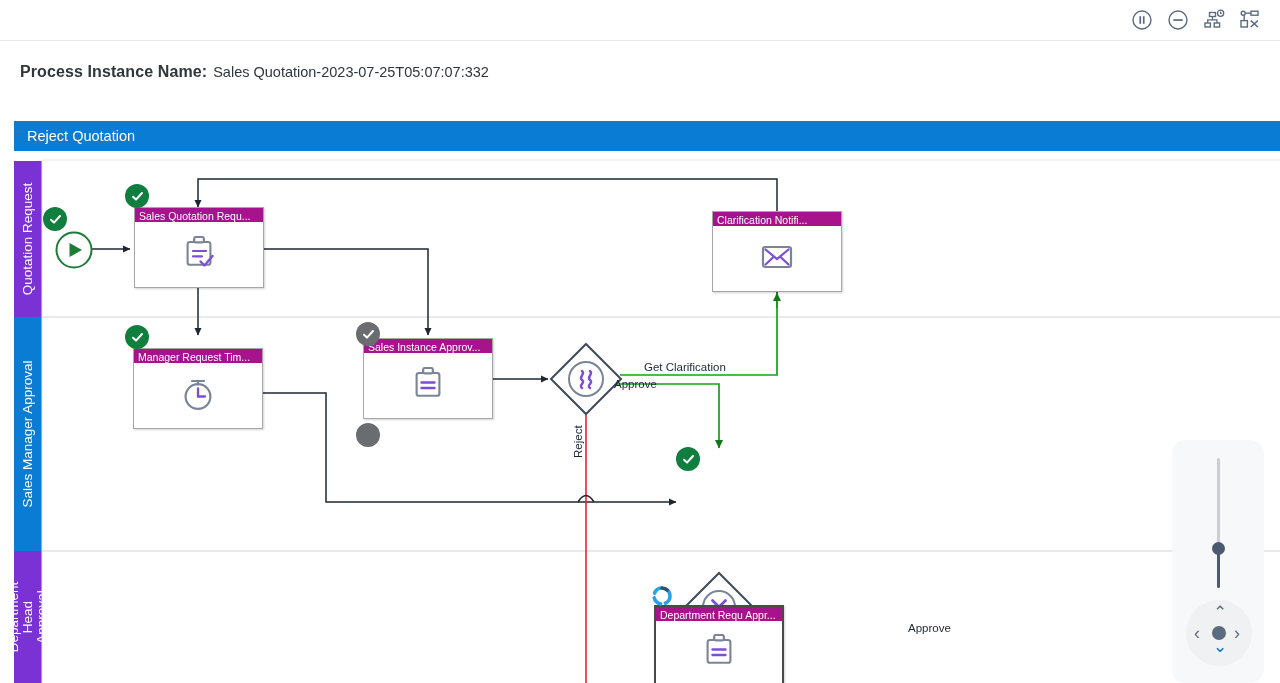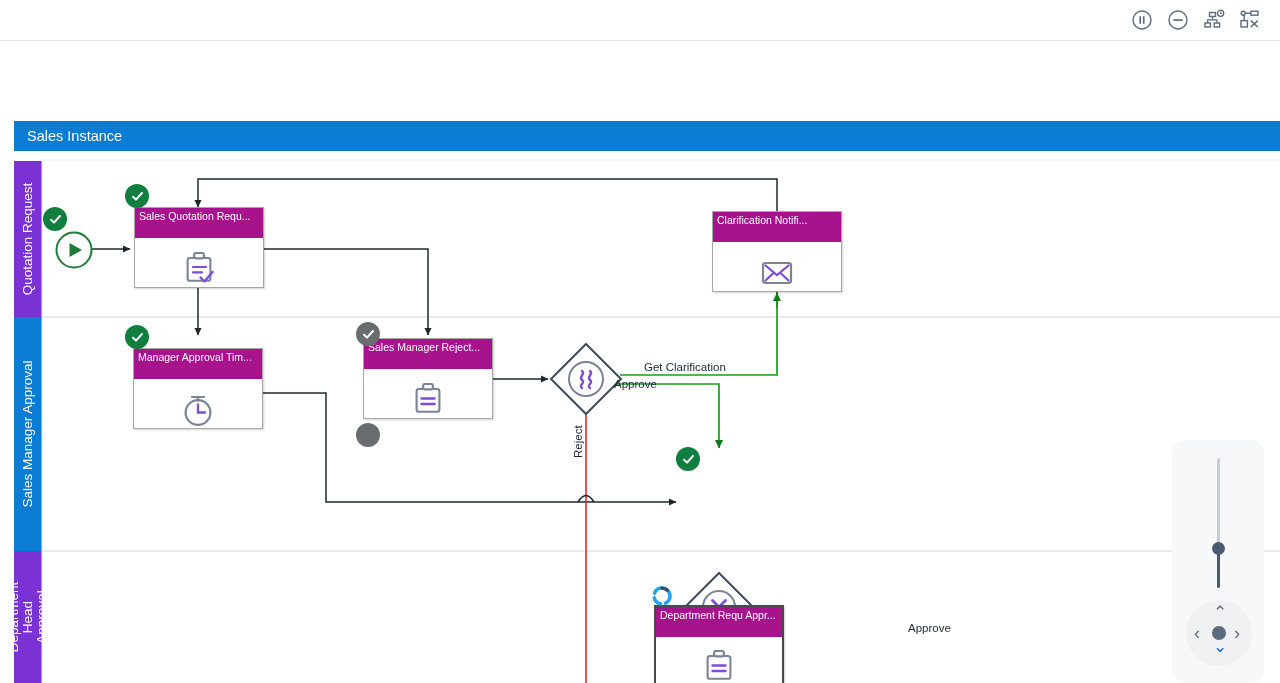--- a/index.html
+++ b/index.html
@@ -65,21 +65,21 @@
   .lane-label.wrap > span { white-space: normal; width: 150px; }
 
   
   .task {
     position: absolute; background: #ffffff;
     border: 1px solid #a6a6a6;
     box-shadow: 1px 1px 2px rgba(0,0,0,0.18);
   }
   .task.active-task { border: 2px solid #4a4a4a; }
   .task-hdr {
-    height: 30px; background: #a7128d; color: #ffffff;
+    height: 14px; background: #a7128d; color: #ffffff;
     font-size: 10.5px; line-height: 17px; padding-left: 4px;
     overflow: hidden; white-space: nowrap;
   }
   .task-body {
     display: flex; align-items: center; justify-content: center;
     height: calc(100% - 17px);
   }
 
   
   .badge {
@@ -167,25 +167,29 @@
         <circle cx="5.2" cy="5.2" r="2" fill="none" stroke="#5b6b7f" stroke-width="1.4"></circle>
         <rect x="13" y="3.2" width="7" height="4" fill="none" stroke="#5b6b7f" stroke-width="1.4"></rect>
         <path d="M7.2 5.2 h5.8" fill="none" stroke="#5b6b7f" stroke-width="1.4"></path>
         <rect x="3" y="12.6" width="6.4" height="6.4" fill="none" stroke="#5b6b7f" stroke-width="1.4"></rect>
         <path d="M6.2 7.2 v5.4" fill="none" stroke="#5b6b7f" stroke-width="1.4"></path>
         <path d="M12.8 12.6 l7 6.4 M19.8 12.6 l-7 6.4" fill="none" stroke="#5b6b7f" stroke-width="1.5"></path>
       </svg>
     </div>
   </div>
 
+  <div class="instance-bar">
+    <span class="instance-label">Process Instance Name:</span>
+    <span class="instance-value">Sales Quotation-2023-07-25T05:07:07:332</span>
+  </div>
 
   <div class="canvas">
 
     <div class="pool-header">
-      <span>Sales Instance</span>
+      <span>Reject Quotation</span>
     </div>
 
     <div class="lane-label" style="left:14px; top:58px; height:156px; background:#7a32d4;">
       <span>Quotation Request</span>
     </div>
     <div class="lane-label" style="left:14px; top:214px; height:234px; background:#0a7cd4;">
       <span>Sales Manager Approval</span>
     </div>
     <div class="lane-label wrap" style="left:14px; top:448px; height:132px; background:#7a32d4;">
       <span>Department Head Approval</span>
@@ -274,37 +278,37 @@
       <div class="task-body">
         <svg width="44" height="44" viewBox="0 0 44 44">
           <rect x="8" y="12" width="28" height="20" rx="2.2" fill="#fff" stroke="#7b8496" stroke-width="2.2"></rect>
           <path d="M10.5 14.5 L22 24 L33.5 14.5" fill="none" stroke="#7c4dd6" stroke-width="2.2" stroke-linecap="round"></path>
           <path d="M10.5 29.5 L18.5 22 M33.5 29.5 L25.5 22" fill="none" stroke="#7c4dd6" stroke-width="2.2" stroke-linecap="round"></path>
         </svg>
       </div>
     </div>
 
     <div class="task" style="left:133px; top:245px; width:130px; height:81px;">
-      <div class="task-hdr">Manager Approval Tim...</div>
+      <div class="task-hdr">Manager Request Tim...</div>
       <div class="task-body">
         <svg width="44" height="44" viewBox="0 0 44 44">
           <circle cx="22" cy="24.5" r="12.4" fill="#fff" stroke="#7b8496" stroke-width="2.2"></circle>
           <path d="M16 9 h12 M22 9 v3.5" stroke="#7b8496" stroke-width="2.2" stroke-linecap="round"></path>
           <path d="M22 16.5 v8 h7" fill="none" stroke="#7c4dd6" stroke-width="2.3" stroke-linecap="round"></path>
         </svg>
       </div>
     </div>
     <div class="badge done" style="left:125px; top:222px;">
       <svg width="13" height="13" viewBox="0 0 13 13">
         <path d="M2 6.8 L5 9.6 L11 3" fill="none" stroke="#fff" stroke-width="2" stroke-linecap="round" stroke-linejoin="round"></path>
       </svg>
     </div>
 
     <div class="task" style="left:363px; top:235px; width:130px; height:81px;">
-      <div class="task-hdr">Sales Manager Reject...</div>
+      <div class="task-hdr">Sales Instance Approv...</div>
       <div class="task-body">
         <svg width="44" height="44" viewBox="0 0 44 44">
           <path d="M13 11 h4 v-2.4 h10 V11 h4 a2.4 2.4 0 0 1 2.4 2.4 v18 a2.4 2.4 0 0 1 -2.4 2.4 H13
                    a2.4 2.4 0 0 1 -2.4 -2.4 v-18 A2.4 2.4 0 0 1 13 11 z" fill="none" stroke="#7b8496" stroke-width="2.1" stroke-linejoin="round"></path>
           <rect x="17.2" y="6" width="9.6" height="5.4" rx="1.4" fill="#fff" stroke="#7b8496" stroke-width="2.1"></rect>
           <path d="M15.5 20.5 h13 M15.5 26 h13" stroke="#7c4dd6" stroke-width="2.4" stroke-linecap="round"></path>
         </svg>
       </div>
     </div>
     <div class="badge gray" style="left:356px; top:320px; top:320px;"></div>

